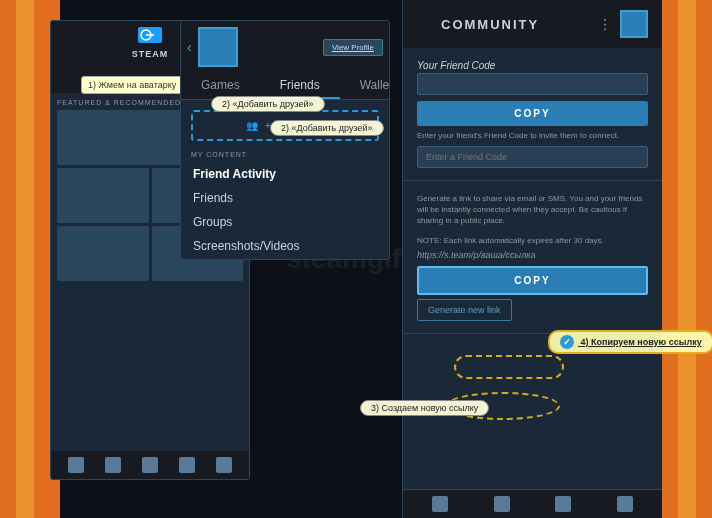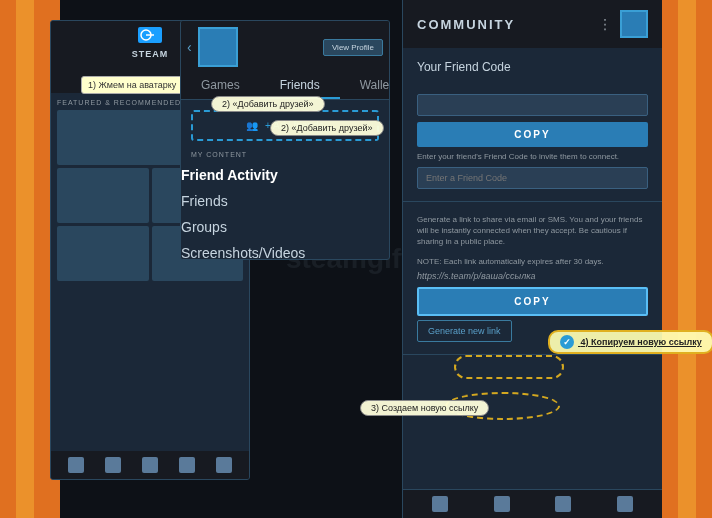--- a/index.html
+++ b/index.html
@@ -218,20 +218,21 @@
     }
     .profile-view-btn {
       background: #2a475e;
       border: 1px solid #3a7a9e;
       color: #c6d4df;
       font-size: 8px;
       padding: 3px 8px;
       border-radius: 2px;
       cursor: pointer;
       margin-left: auto;
+      text-decoration: underline;
     }
 
     .profile-tabs {
       display: flex;
       background: #171a21;
       border-bottom: 1px solid #2a475e;
     }
     .profile-tab {
       color: #8f98a0;
       font-size: 12px;
@@ -260,22 +261,22 @@
     }
 
     .my-content-label {
       color: #8f98a0;
       font-size: 7px;
       letter-spacing: 1px;
       padding: 0 10px 4px;
     }
     .content-item {
       color: #c6d4df;
-      font-size: 14px;
-      padding: 5px 0;
+      font-size: 12px;
+      padding: 5px 12px;
       cursor: pointer;
     }
     .content-item.bold {
       font-weight: bold;
       color: #ffffff;
     }
 
     
     .community-panel {
       position: absolute;
@@ -294,20 +295,21 @@
       padding: 10px 14px;
       display: flex;
       align-items: center;
       justify-content: space-between;
     }
     .community-title {
       color: #c6d4df;
       font-size: 13px;
       font-weight: bold;
       letter-spacing: 2px;
+      margin-left: 24px;
     }
     .community-header-right {
       display: flex;
       align-items: center;
       gap: 8px;
     }
     .community-dots {
       color: #8f98a0;
       font-size: 14px;
     }
@@ -317,22 +319,23 @@
       background: #2a7db5;
       border: 2px solid #3a9fd5;
     }
 
     .friend-code-section {
       padding: 12px 14px;
       border-bottom: 1px solid #2a475e;
     }
     .section-label {
       color: #c6d4df;
-      font-size: 12px;
-      margin-bottom: 20px;
+      font-size: 10px;
+      margin-bottom: 2px;
+      font-style: italic;
     }
     .friend-code-input {
       width: 100%;
       background: #2a3f55;
       border: 1px solid #3a6080;
       color: #c6d4df;
       padding: 5px 8px;
       font-size: 9px;
       border-radius: 2px;
       margin-bottom: 6px;

